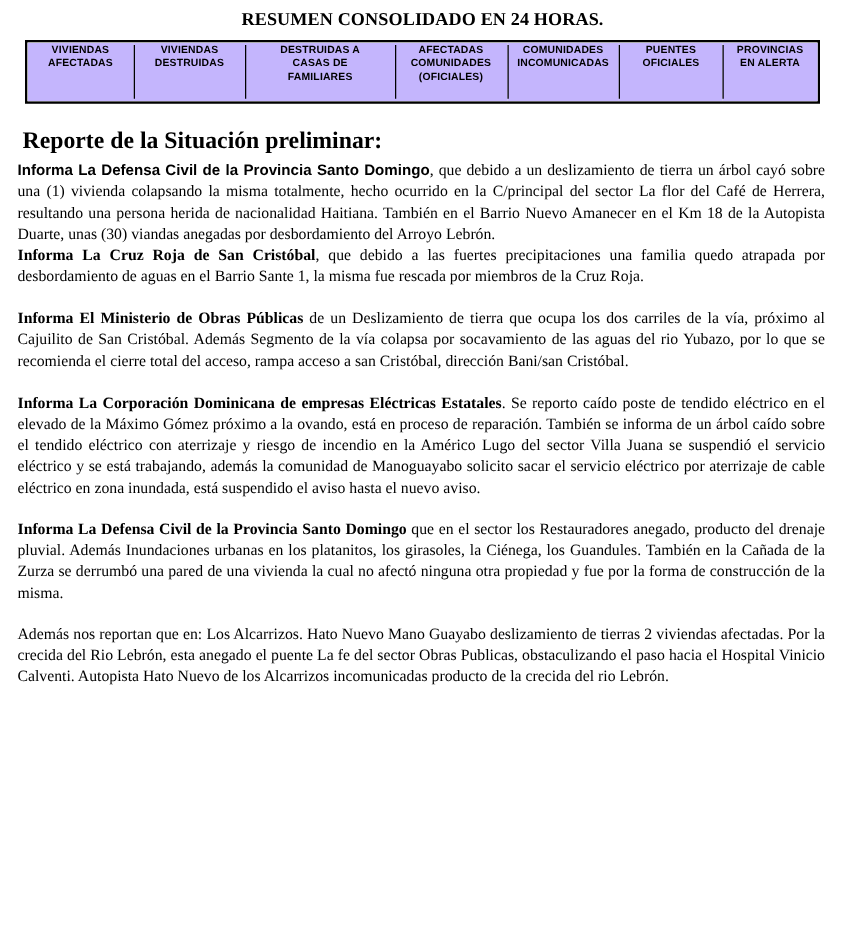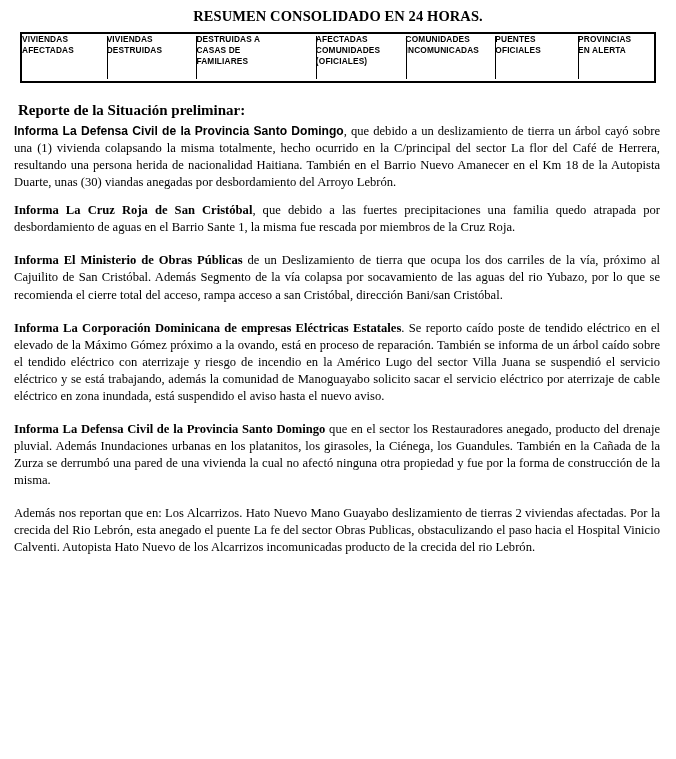--- a/index.html
+++ b/index.html
@@ -42,21 +42,22 @@
     background: #d9d9d9;
     box-sizing: border-box;
   }
   table.summary {
     width: 100%;
     border-collapse: collapse;
     table-layout: fixed;
     background: #d9d9d9;
   }
   table.summary td {
-    background: #ffffff;
+    background: #c4b5fd;
+    text-align: center;
     vertical-align: top;
     font-family: "Liberation Sans", "DejaVu Sans", sans-serif;
     padding: 0;
     border: 0;
   }
   td.hcell {
     font-size: 8.3px;
     font-weight: bold;
     line-height: 1.32;
     letter-spacing: 0.15px;
@@ -90,39 +91,39 @@
     top: 2px;
     bottom: 4px;
     border-left: 1.3px solid #000000;
   }
   .hline { display: block; }
 
   
   .section-heading {
     font-family: "Liberation Serif", "DejaVu Serif", serif;
     font-weight: bold;
-    font-size: 15px;
+    font-size: 19px;
     margin: 0;
     padding: 19px 0 4px 18px;
   }
 
   
   .body-area {
     padding: 0 16px 0 14px;
   }
   p.para {
     margin: 0;
     font-size: 12.6px;
     line-height: 1.355;
     text-align: justify;
     text-justify: inter-word;
     font-family: "Liberation Serif", "DejaVu Serif", serif;
     hyphens: none;
   }
-  p.gap-before { margin-top: 11px; }
+  p.gap-before { }
   p.gap-before-lg { margin-top: 16px; }
   p.tight { margin-top: 16px; }
 
   .lead-sans {
     font-family: "Liberation Sans", "DejaVu Sans", sans-serif;
     font-weight: bold;
     font-size: 12.1px;
   }
   .lead-serif {
     font-family: "Liberation Serif", "DejaVu Serif", serif;

